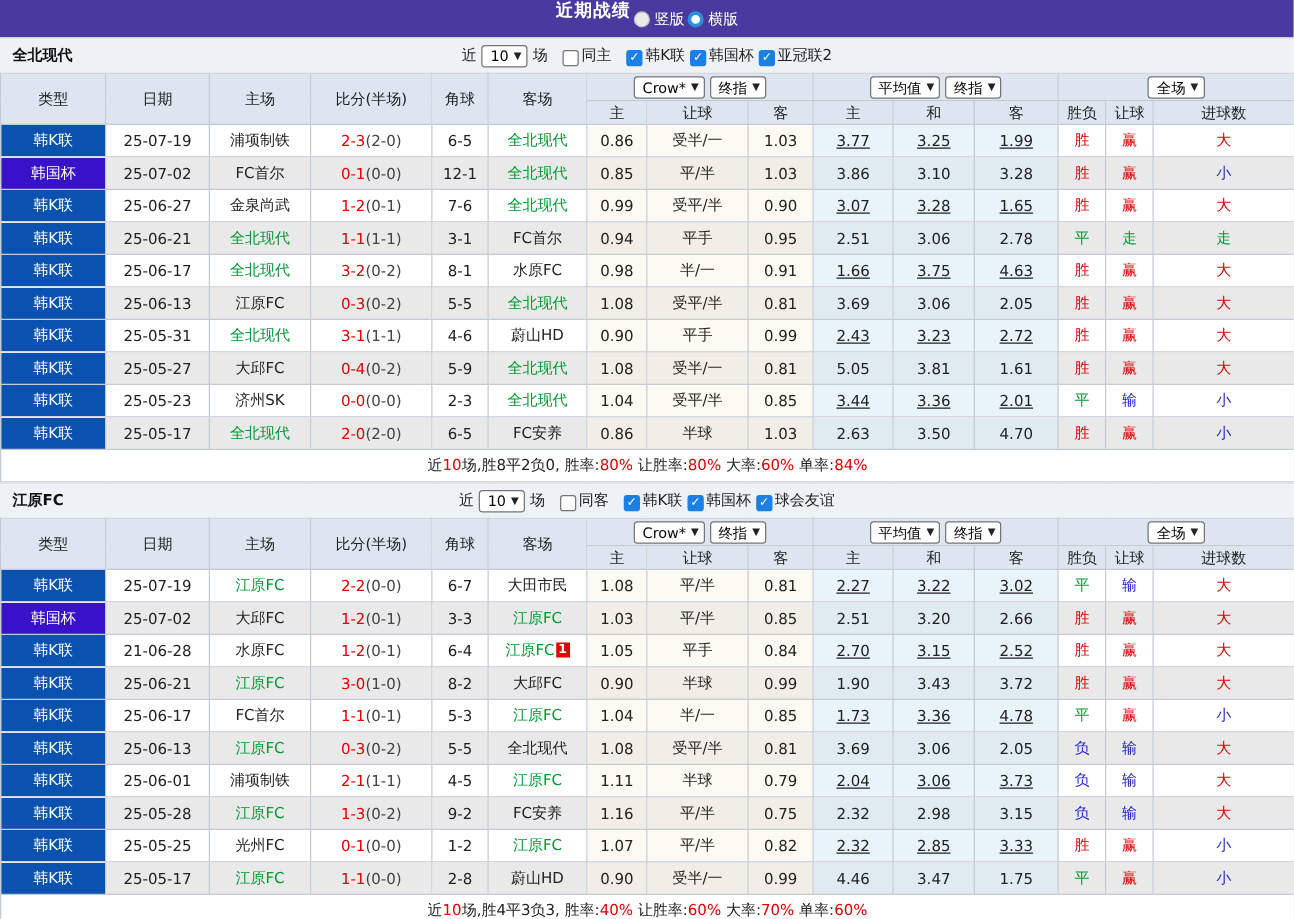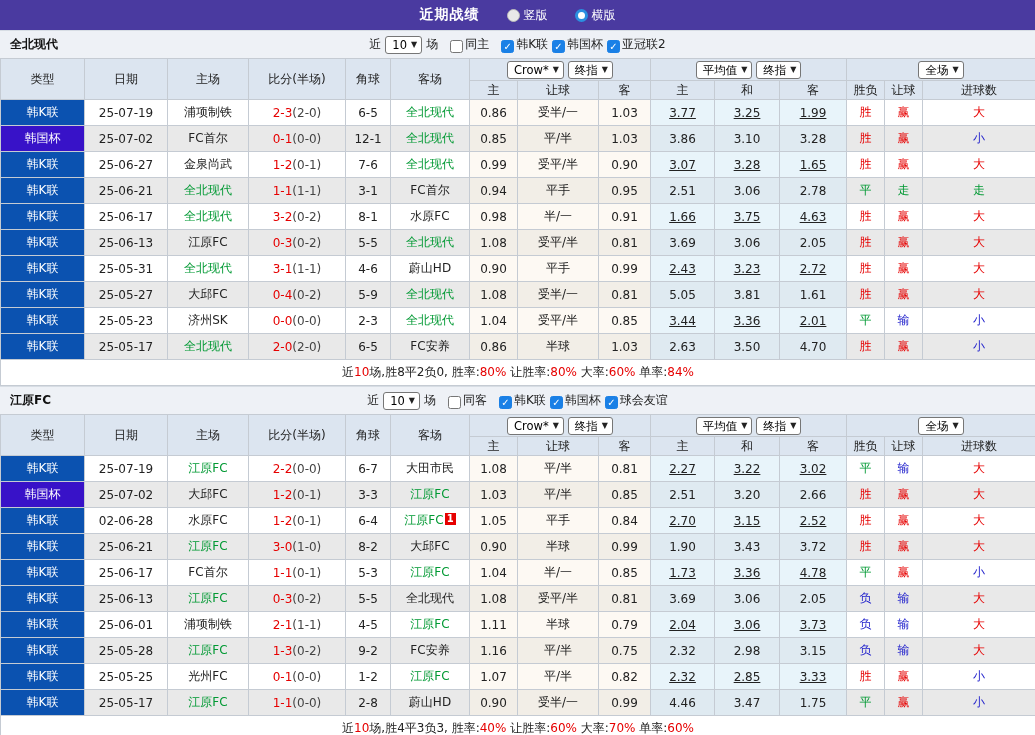--- a/index.html
+++ b/index.html
@@ -3,21 +3,21 @@
 <meta charset="utf-8">
 <style>
   * { box-sizing: border-box; margin: 0; padding: 0; }
   body {
     width: 1035px; height: 735px; overflow: hidden;
     font-family: "DejaVu Sans", "Liberation Sans", sans-serif;
     font-size: 12px; color: #222; background: #fff;
   }
   .titlebar {
     height: 30px; background: #4a3aa0; color: #fff;
-    display: flex; align-items: center; justify-content: center; gap: 27px;
+    display: flex; justify-content: center; gap: 2px;
   }
   .titlebar .title { font-weight: bold; font-size: 14px; letter-spacing: 1px; }
   .radio-opt { display: inline-flex; align-items: center; gap: 4px; cursor: pointer; font-size: 12px; }
   .radio-dot { width: 13px; height: 13px; border-radius: 50%; background: #e9e9e9; border: 1px solid #bbb; }
   .radio-dot.on { background: #fff; border: 3.5px solid #2b8fe0; }
   .section-bar {
     height: 28px; background: #eef1f6; position: relative;
     display: flex; align-items: center; border-top: 1px solid #d7dde4;
   }
   .team-name { position: absolute; left: 10px; font-weight: bold; color: #111; }
@@ -452,21 +452,21 @@
           <td class="c-odds">0.85</td>
           <td class="c-avg">2.51</td>
           <td class="c-avg">3.20</td>
           <td class="c-avg">2.66</td>
           <td class="red">胜</td>
           <td class="red">赢</td>
           <td class="red">大</td>
         </tr>
         <tr class="odd">
           <td class="lg-k">韩K联</td>
-          <td>02-06-28</td>
+          <td>21-06-28</td>
           <td class="c-team"><span class="">水原FC</span></td>
           <td><span class="red">1-2</span><span class="half">(0-1)</span></td>
           <td>6-4</td>
           <td class="c-team"><span class="green">江原FC</span><span class="badge">1</span></td>
           <td class="c-odds">1.05</td>
           <td class="c-odds">平手</td>
           <td class="c-odds">0.84</td>
           <td class="c-avg">2.70</td>
           <td class="c-avg">3.15</td>
           <td class="c-avg">2.52</td>

